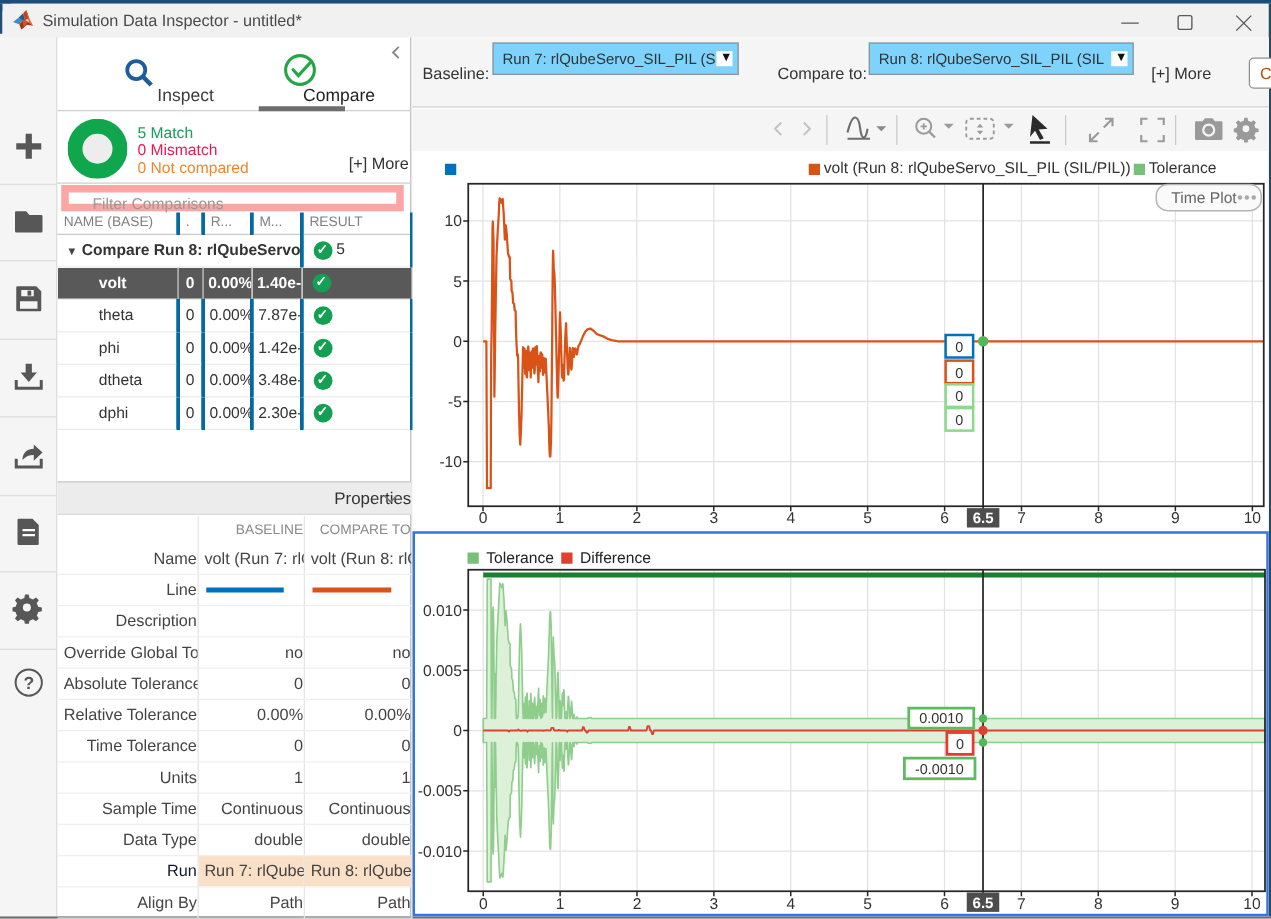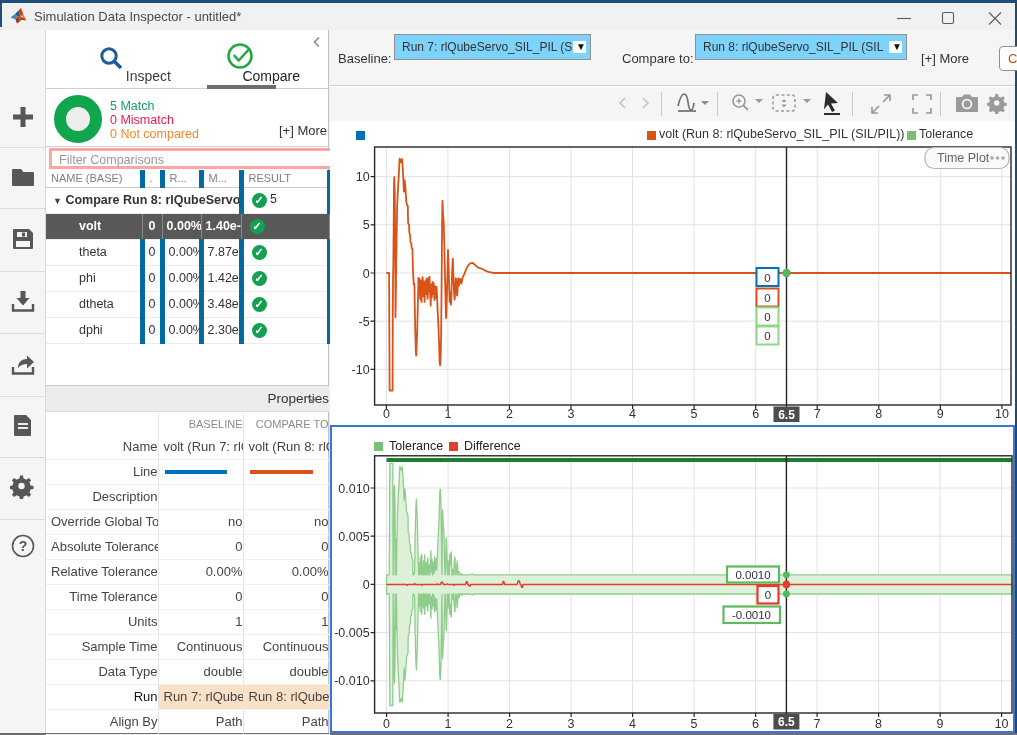--- a/index.html
+++ b/index.html
@@ -14,23 +14,23 @@
 #botborder { left:0; top:733px; width:1017px; height:2px; background:#6e6e6e; }
 #strip { left:0; top:30px; width:46px; height:703px; background:#f5f5f5; border-right:1px solid #d8d8d8; }
 .sicon { position:absolute; left:10px; width:26px; height:26px; }
 .ssep { position:absolute; left:0; width:45px; height:1px; background:#dcdcdc; }
 #panel { left:46px; top:30px; width:283px; height:703px; background:#fff; border-right:1px solid #c3c3c3; }
 .tablabel { position:absolute; top:38px; font-size:14px; color:#3c3c3c; width:120px; text-align:right; }
 #tabline { position:absolute; left:0; top:58px; width:283px; height:1px; background:#d0d0d0; }
 #compunder { position:absolute; left:161px; top:55px; width:69px; height:4px; background:#6e6e6e; }
 #statsline { position:absolute; left:0; top:116px; width:283px; height:1px; background:#d0d0d0; }
 .stxt { position:absolute; left:64px; font-size:12.5px; }
-#filterbox { position:absolute; left:3px; top:118px; width:327px; height:21px; border:3px solid #fca5a5; background:#fff; font-size:12.5px; color:#999; line-height:19px; padding-left:7px; }
+#filterbox { position:absolute; left:3px; top:118px; width:274px; height:21px; border:6px solid #fca5a5; background:#fff; font-size:12.5px; color:#999; line-height:19px; padding-left:19px; }
 table.cmp { position:absolute; left:0; top:140px; width:283px; border-collapse:collapse; table-layout:fixed; font-size:12.5px; color:#333; }
-table.cmp td { border-right:5px solid #0369a1; border-bottom:1px solid #ececec; height:26px; padding:0; overflow:hidden; white-space:nowrap; }
+table.cmp td { border-right:3px solid #0369a1; border-bottom:1px solid #ececec; height:26px; padding:0; overflow:hidden; white-space:nowrap; }
 table.cmp tr.hdr td { font-size:11px; color:#808080; height:17px; border-bottom:1px solid #c9c9c9; padding-left:5px;}
 tr.sel td { background:#595959; color:#fff; font-weight:bold; border-right:1px solid #8a8a8a;}
 .chk { display:inline-block; width:15px; height:15px; border-radius:50%; background:#13a052; color:#fff; font-size:11px; text-align:center; line-height:15px; vertical-align:middle; font-weight:bold;}
 #props { position:absolute; left:0; top:355px; width:283px; height:348px;text-align:right; }
 #propbar { position:absolute; left:0; top:0; width:283px; height:27px; background:#ececec; border-top:1px solid #c9c9c9; border-bottom:1px solid #dadada; font-size:13.5px; color:#333; line-height:26px; padding-left:6px;}
 table.props { position:absolute; left:0; top:28px; width:283px; border-collapse:collapse; table-layout:fixed; font-size:13px; color:#444; }
 table.props td { border-right:1px solid #e4e4e4; border-bottom:1px solid #efefef; height:25px; padding:0 0 0 5px; overflow:hidden; white-space:nowrap; }
 table.props tr.phdr td { font-size:11px; color:#8a8a8a; height:21px; border-bottom:none; }
 #main { left:330px; top:30px; width:685px; height:703px; background:#fff; }
 #baserow { position:absolute; left:0; top:0; width:685px; height:56px; background:#f5f5f5; border-bottom:1px solid #cfcfcf; }

